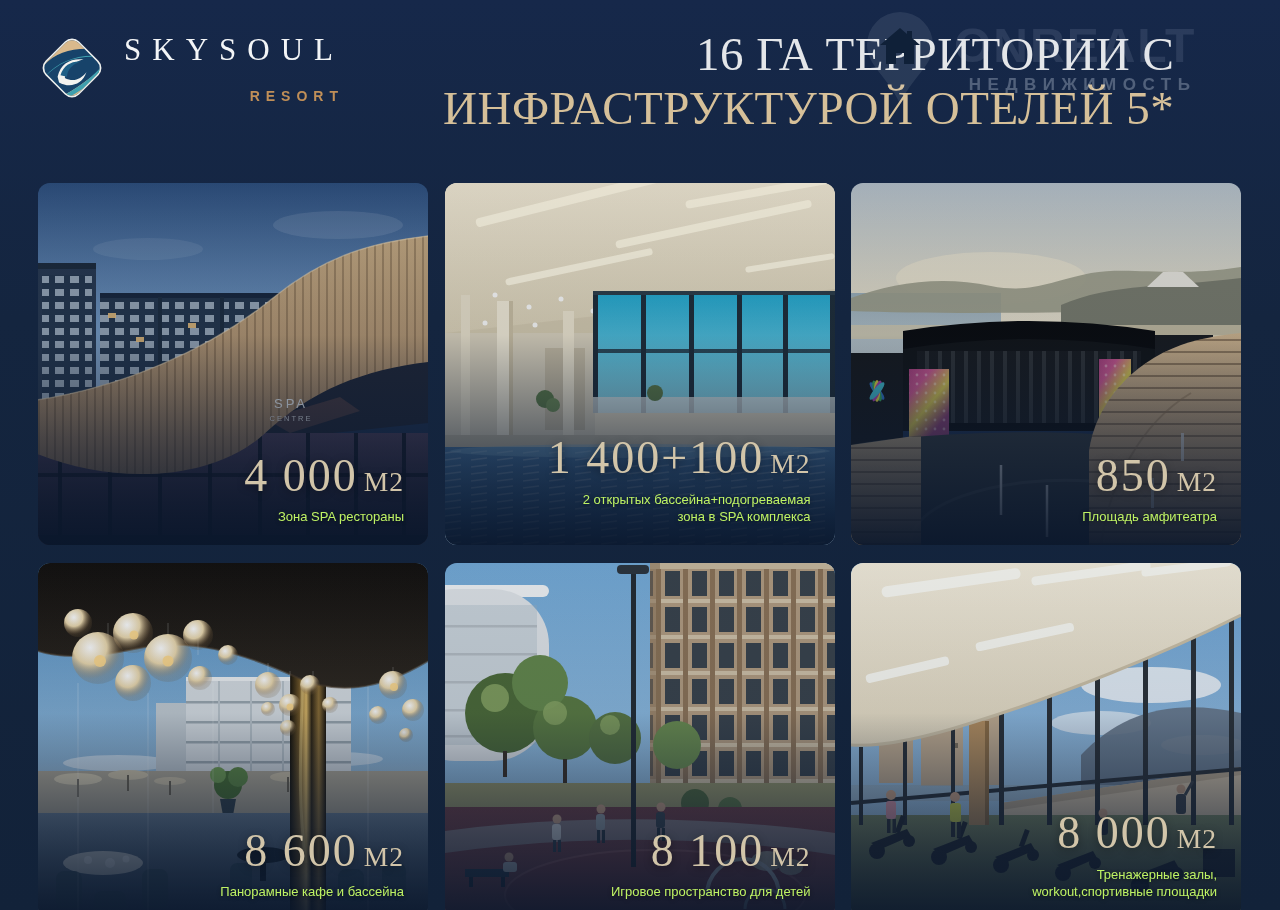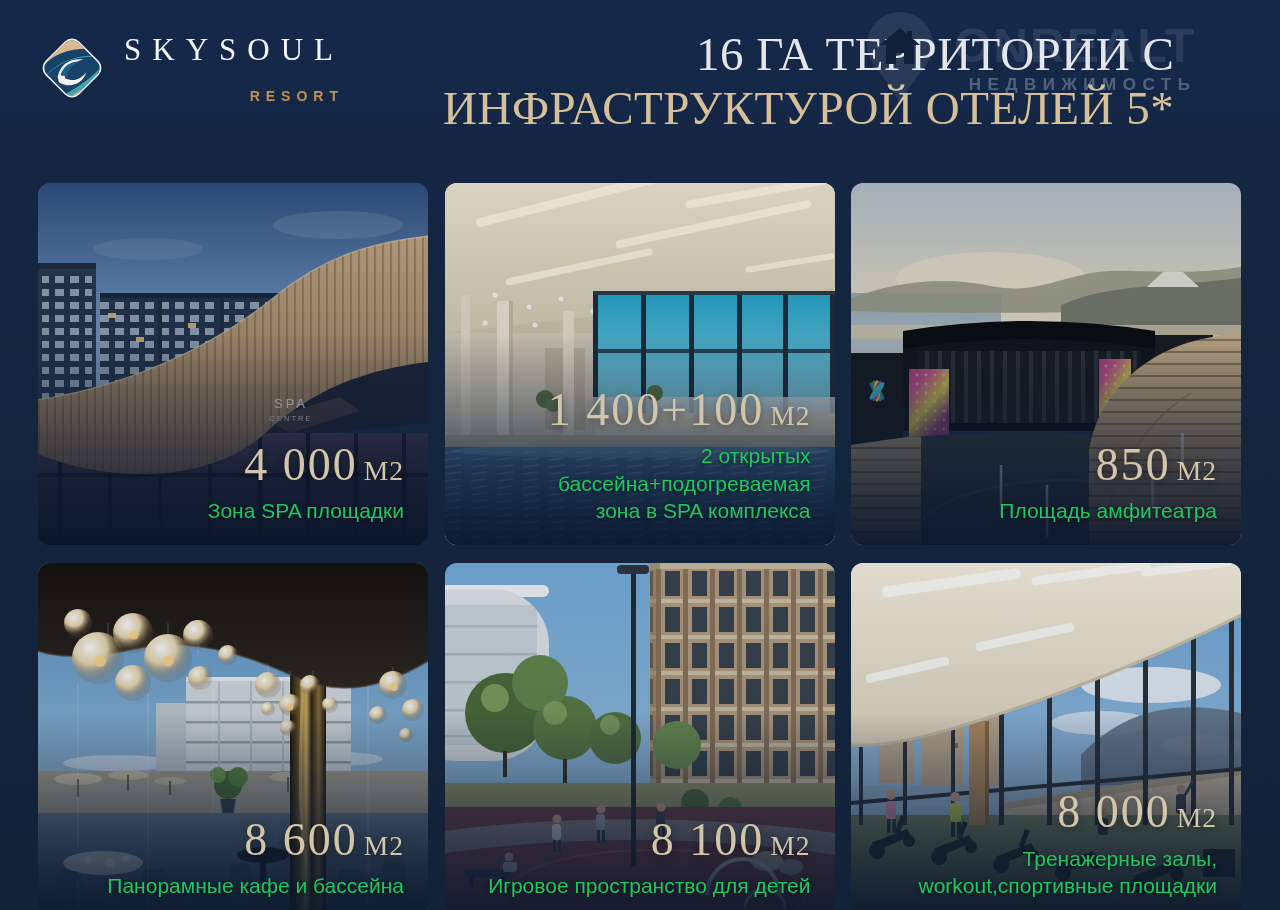--- a/index.html
+++ b/index.html
@@ -28,21 +28,21 @@
   .card{position:relative;border-radius:12px;overflow:hidden;margin:0;background:#1d3050;}
   .photo{position:absolute;inset:0;}
   .photo svg{display:block;width:100%;height:100%;}
   .shade{position:absolute;inset:0;
     background:linear-gradient(180deg,rgba(18,34,58,.10) 0%,rgba(18,34,58,.14) 42%,
                rgba(14,28,50,.58) 70%,rgba(10,23,44,.94) 100%);}
   .card-info{position:absolute;left:0;right:0;bottom:4px;padding:0 24px 16px 24px;}
   .num{font-family:"Liberation Serif",serif;font-size:46px;letter-spacing:2px;color:#d2c5a9;
        text-shadow:0 2px 8px rgba(0,0,0,.4);line-height:1.05;}
   .num .unit{font-size:0.60em;letter-spacing:1px;margin-left:6px;}
-  .cap{margin:8px 0 0 0;font-size:21px;line-height:1.32;color:#22c55e;white-space:pre-line;
+  .cap{margin:8px 0 0 0;font-size:13px;line-height:1.32;color:#bef264;white-space:pre-line;
        text-shadow:0 1px 4px rgba(0,0,0,.45);}
 </style>
 </head>
 <body>
 
 <div class="page">
 
   <div class="brand">
     <svg class="brand-icon" viewBox="0 0 100 100">
       <defs>
@@ -147,21 +147,21 @@
           <path d="M-8,218 C80,206 170,168 235,115 C290,70 340,58 398,52 L398,178 C330,185 275,205 225,252 C170,300 70,302 -8,268 Z" fill="url(#c1s)"></path>
           <path d="M-8,218 C80,206 170,168 235,115 C290,70 340,58 398,52" stroke="#e6d6b6" stroke-width="1.5" fill="none" opacity=".5"></path>
           <text x="253" y="225" text-anchor="middle" font-size="13" letter-spacing="3" fill="#eceff1" font-family="Liberation Sans, sans-serif">SPA</text>
           <text x="253" y="238" text-anchor="middle" font-size="7.5" letter-spacing="2" fill="#d8dadd" font-family="Liberation Sans, sans-serif">CENTRE</text>
           <rect x="0" y="352" width="390" height="10" fill="#131b29"></rect>
         </svg>
       </div>
       <div class="shade"></div>
       <figcaption class="card-info">
         <div class="num"><span>4 000</span><span class="unit">М2</span></div>
-        <p class="cap">Зона SPA площадки</p>
+        <p class="cap">Зона SPA рестораны</p>
       </figcaption>
     </figure>
 
     <figure class="card">
       <div class="photo">
         <svg viewBox="0 0 390 362" preserveAspectRatio="none">
           <defs>
             <linearGradient id="c2ceil" x1="0" y1="0" x2="0" y2="1">
               <stop offset="0" stop-color="#f0e7d1"></stop>
                 <stop offset="1" stop-color="#dcd1b5"></stop>

